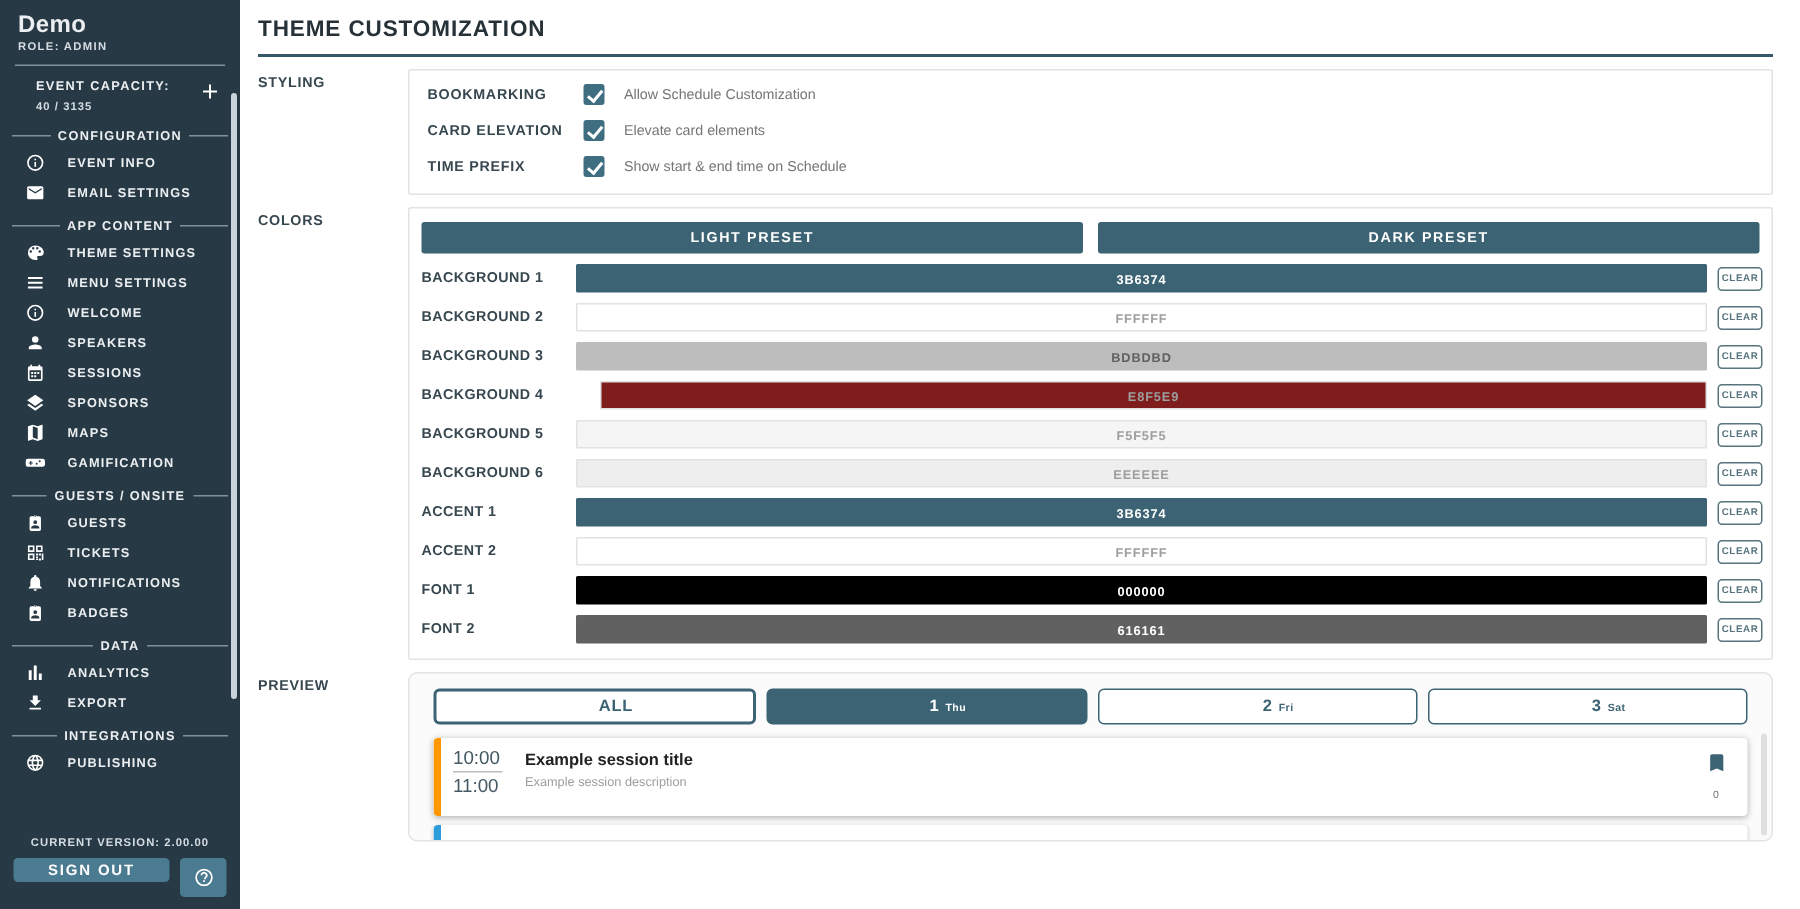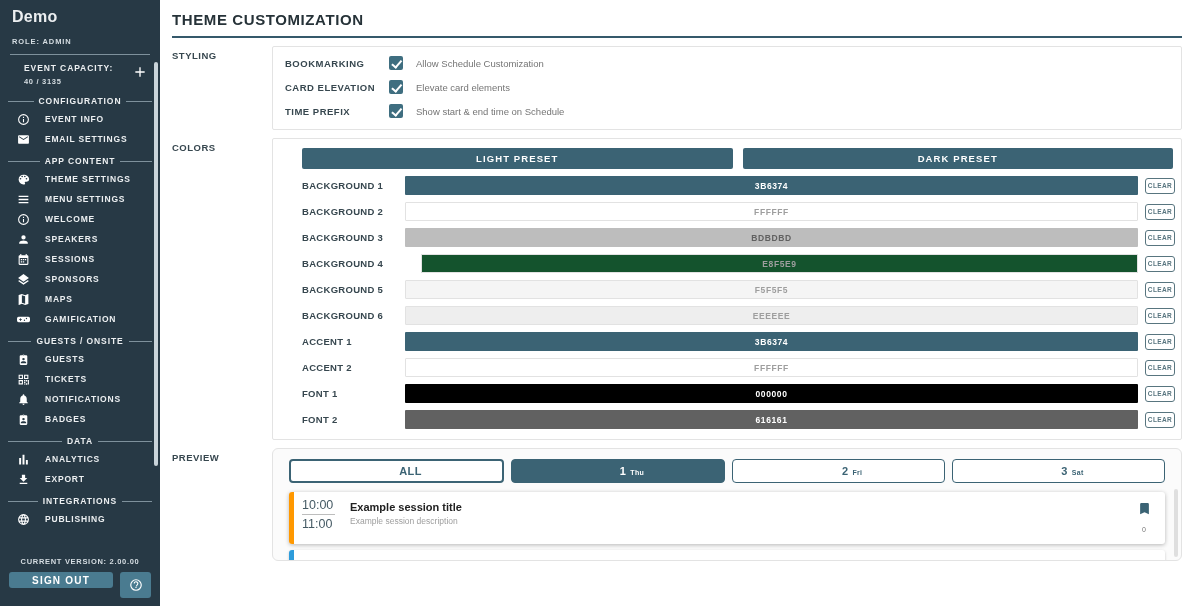--- a/index.html
+++ b/index.html
@@ -9,21 +9,21 @@
     font-family:"Liberation Sans", sans-serif; background:#fff; color:#212121;
   }
 
   
   .sidebar { position:absolute; left:0; top:0; width:160px; height:606px;
     background:#273945; color:#ECEFF1; display:flex; flex-direction:column; }
   .sb-scroll { position:absolute; right:2px; top:62px; width:4px; height:404px;
     background:#C9D4DA; border-radius:2px; }
   .sb-header { padding:8px 12px 5px; }
   .sb-title { font-size:16px; font-weight:bold; letter-spacing:.3px; }
-  .sb-role { font-size:7.5px; letter-spacing:.9px; margin-top:11px; color:#D5DDE2; font-weight:bold; }
+  .sb-role { font-size:7.5px; letter-spacing:.9px; margin-top:0; color:#D5DDE2; font-weight:bold; }
   .sb-div { border-top:1px solid #7E919C; margin:3px 10px 0; }
   .sb-capacity { padding:8px 24px 2px; position:relative; }
   .sb-cap-label { font-size:8.5px; letter-spacing:.9px; font-weight:bold; }
   .sb-cap-value { font-size:7.5px; letter-spacing:.7px; margin-top:4px; font-weight:bold; color:#D5DDE2; }
   .sb-plus { position:absolute; right:10px; top:9px; width:18px; height:18px; cursor:pointer; }
   .sb-plus svg { width:16px; height:16px; fill:#fff; }
   .sb-nav { flex:1 1 auto; overflow:hidden; padding-top:1px; }
   .sb-sec-h { display:flex; align-items:center; gap:5px; margin:7px 8px 3px;
     font-size:8.5px; font-weight:bold; letter-spacing:.9px; }
   .sb-sec-h .line { flex:1; border-top:1px solid #7E919C; }
@@ -57,21 +57,21 @@
   .styling-card { padding:9px 12px 1px; }
   .styling-row { display:flex; align-items:center; margin-bottom:10px; }
   .styling-row .lbl { width:104px; font-size:9.5px; font-weight:bold; letter-spacing:.5px; color:#37474F; }
   .checkbox { width:14px; height:14px; background:#3F6E80; border-radius:2px;
     position:relative; margin-right:13px; flex:0 0 14px; cursor:pointer; }
   .checkbox::after { content:""; position:absolute; left:4.5px; top:1.5px; width:3.5px;
     height:7.5px; border:solid #fff; border-width:0 2px 2px 0; transform:rotate(40deg); }
   .styling-row .desc { font-size:9.5px; color:#757575; }
 
   
-  .colors-card { padding:9px 6px 10px 29px; }
+  .colors-card { padding:9px 6px 10px 8px; }
   .preset-row { display:flex; gap:10px; margin-bottom:6px; padding-right:2px; }
   .preset-btn { flex:1; height:21px; background:#3B6374; color:#fff; border:none;
     border-radius:2px; font-size:9.5px; font-weight:bold; letter-spacing:1.1px;
     font-family:inherit; cursor:pointer; }
   .color-row { display:flex; align-items:center; margin-top:7px; }
   .color-row .lbl { flex:0 0 103px; font-size:9.5px; font-weight:bold; letter-spacing:.3px; color:#37474F; }
   .color-bar { flex:1; height:19px; border-radius:1px; display:flex; align-items:center;
     justify-content:center; font-size:8.5px; font-weight:bold; letter-spacing:.6px; cursor:pointer; }
   .clear-btn { flex:0 0 30px; margin-left:7px; height:16px; border:1px solid #58757F;
     border-radius:3px; background:#fff; color:#58757F; font-size:6.5px; font-weight:bold;
@@ -349,21 +349,21 @@
             <div class="color-bar" style="background: rgb(255, 255, 255); color: rgb(158, 158, 158); border: 1px solid rgb(226, 226, 226);">FFFFFF</div>
             <button class="clear-btn">CLEAR</button>
           </div>
           <div class="color-row">
             <div class="lbl">BACKGROUND 3</div>
             <div class="color-bar" style="background: rgb(189, 189, 189); color: rgb(97, 97, 97);">BDBDBD</div>
             <button class="clear-btn">CLEAR</button>
           </div>
           <div class="color-row">
             <div class="lbl">BACKGROUND 4</div>
-            <div class="color-bar" style="background: #14532d; color: rgb(158, 158, 158); border: 1px solid rgb(226, 226, 226); margin-left: 16px;">E8F5E9</div>
+            <div class="color-bar" style="background: #7f1d1d; color: rgb(158, 158, 158); border: 1px solid rgb(226, 226, 226); margin-left: 16px;">E8F5E9</div>
             <button class="clear-btn">CLEAR</button>
           </div>
           <div class="color-row">
             <div class="lbl">BACKGROUND 5</div>
             <div class="color-bar" style="background: rgb(245, 245, 245); color: rgb(158, 158, 158); border: 1px solid rgb(226, 226, 226);">F5F5F5</div>
             <button class="clear-btn">CLEAR</button>
           </div>
           <div class="color-row">
             <div class="lbl">BACKGROUND 6</div>
             <div class="color-bar" style="background: rgb(238, 238, 238); color: rgb(158, 158, 158); border: 1px solid rgb(226, 226, 226);">EEEEEE</div>

